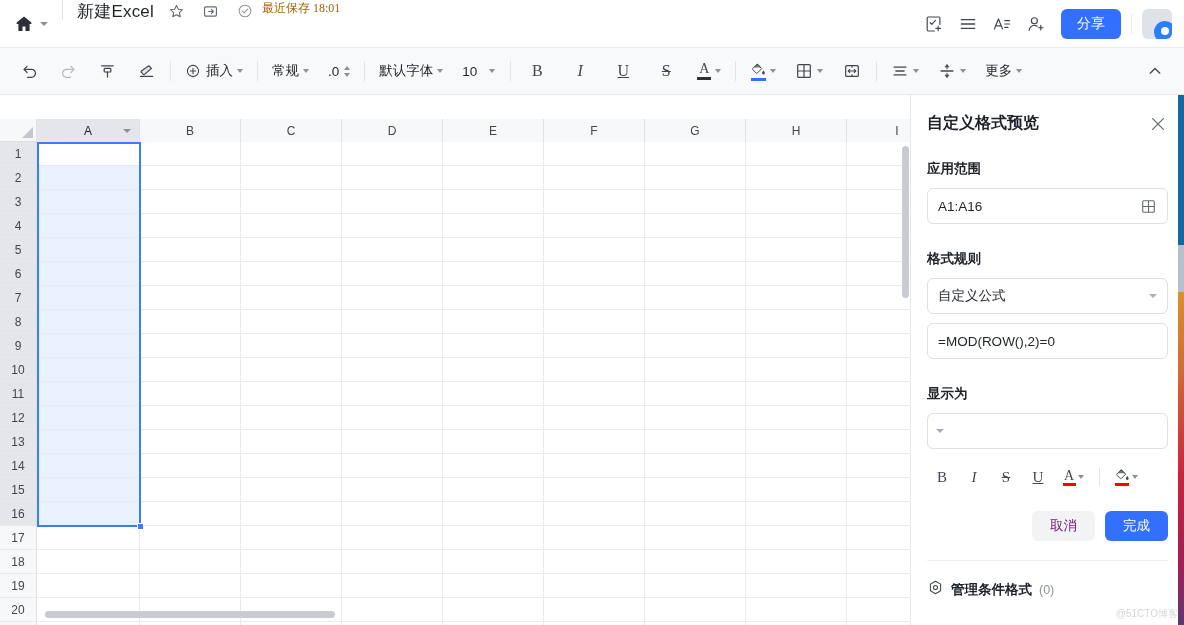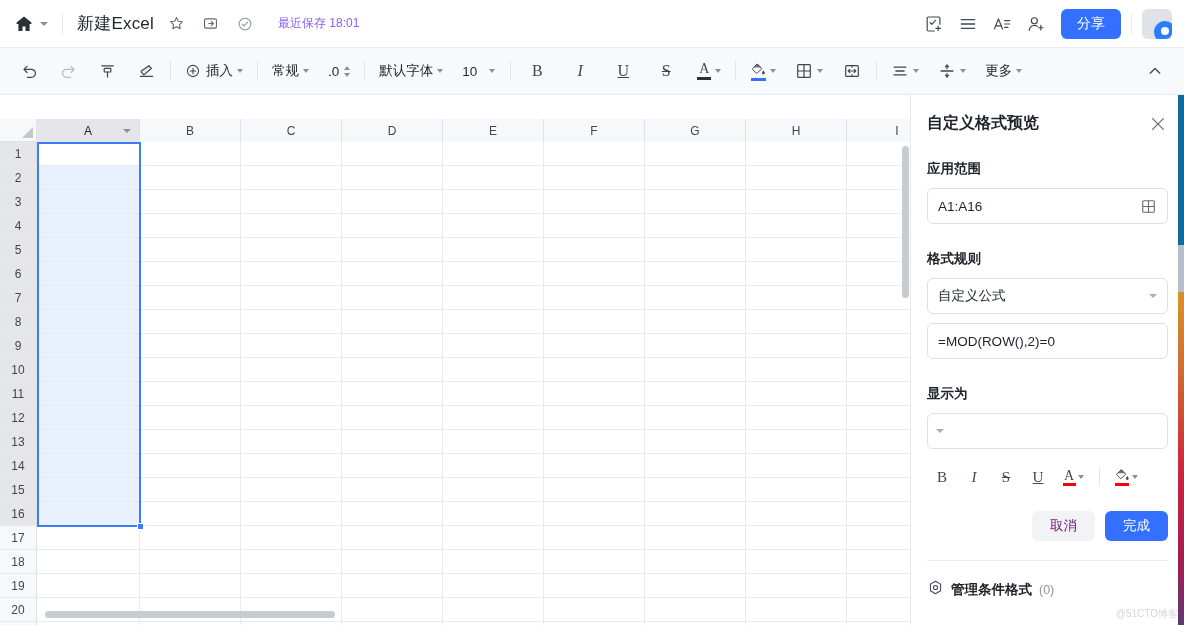--- a/index.html
+++ b/index.html
@@ -7,33 +7,33 @@
     width: 1184px; height: 625px;
     font-family: "Liberation Sans", "DejaVu Sans", sans-serif;
     background: #fff; overflow: hidden;
     -webkit-font-smoothing: antialiased;
   }
   #app { position: relative; width: 1184px; height: 625px; background: #fff; }
 
   
   .titlebar {
     position: absolute; left: 0; top: 0; width: 1184px; height: 48px;
-    background: #fff; display: flex; align-items: center;
+    background: #fff; display: flex; 
     border-bottom: 1px solid #ebecf0;
   }
   .tb-home { display: flex; align-items: center; gap: 6px; padding-left: 14px; cursor: pointer; }
   .home-glyph { width: 20px; height: 20px; display: block; }
   .caret-sm { width: 0; height: 0; border-left: 4px solid transparent; border-right: 4px solid transparent;
               border-top: 4px solid #8a8f99; display: inline-block; }
   .tb-div { width: 1px; height: 20px; background: #e3e5e9; margin: 0 14px; }
   .doc-title { font-size: 17px; color: #1f2329; font-weight: 500; letter-spacing: .2px; }
   .tb-icon { width: 22px; height: 22px; display: flex; align-items: center; justify-content: center;
              margin-left: 12px; cursor: pointer; }
   .tb-icon svg { display: block; }
-  .saved-txt { font-size: 12px; color: #8b5cf6; margin-left: 22px; white-space: nowrap; }
+  .saved-txt { font-size: 12px; color: #a16207; margin-left: 6px; white-space: nowrap; font-family: Liberation Serif, serif; }
   .tb-right { margin-left: auto; display: flex; align-items: center; padding-right: 12px; gap: 0; }
   .tb-ricon { width: 34px; height: 34px; display: flex; align-items: center; justify-content: center; cursor: pointer; }
   .share-btn {
     background: #3370ff; color: #fff; font-size: 14px; border: none; border-radius: 6px;
     height: 30px; padding: 0 16px; margin-left: 8px; cursor: pointer;
     font-family: inherit;
   }
   .tb-div2 { width: 1px; height: 20px; background: #e8eaed; margin: 0 10px; }
   .avatar {
     width: 30px; height: 30px; border-radius: 6px; background: #dfe3e8; position: relative;

